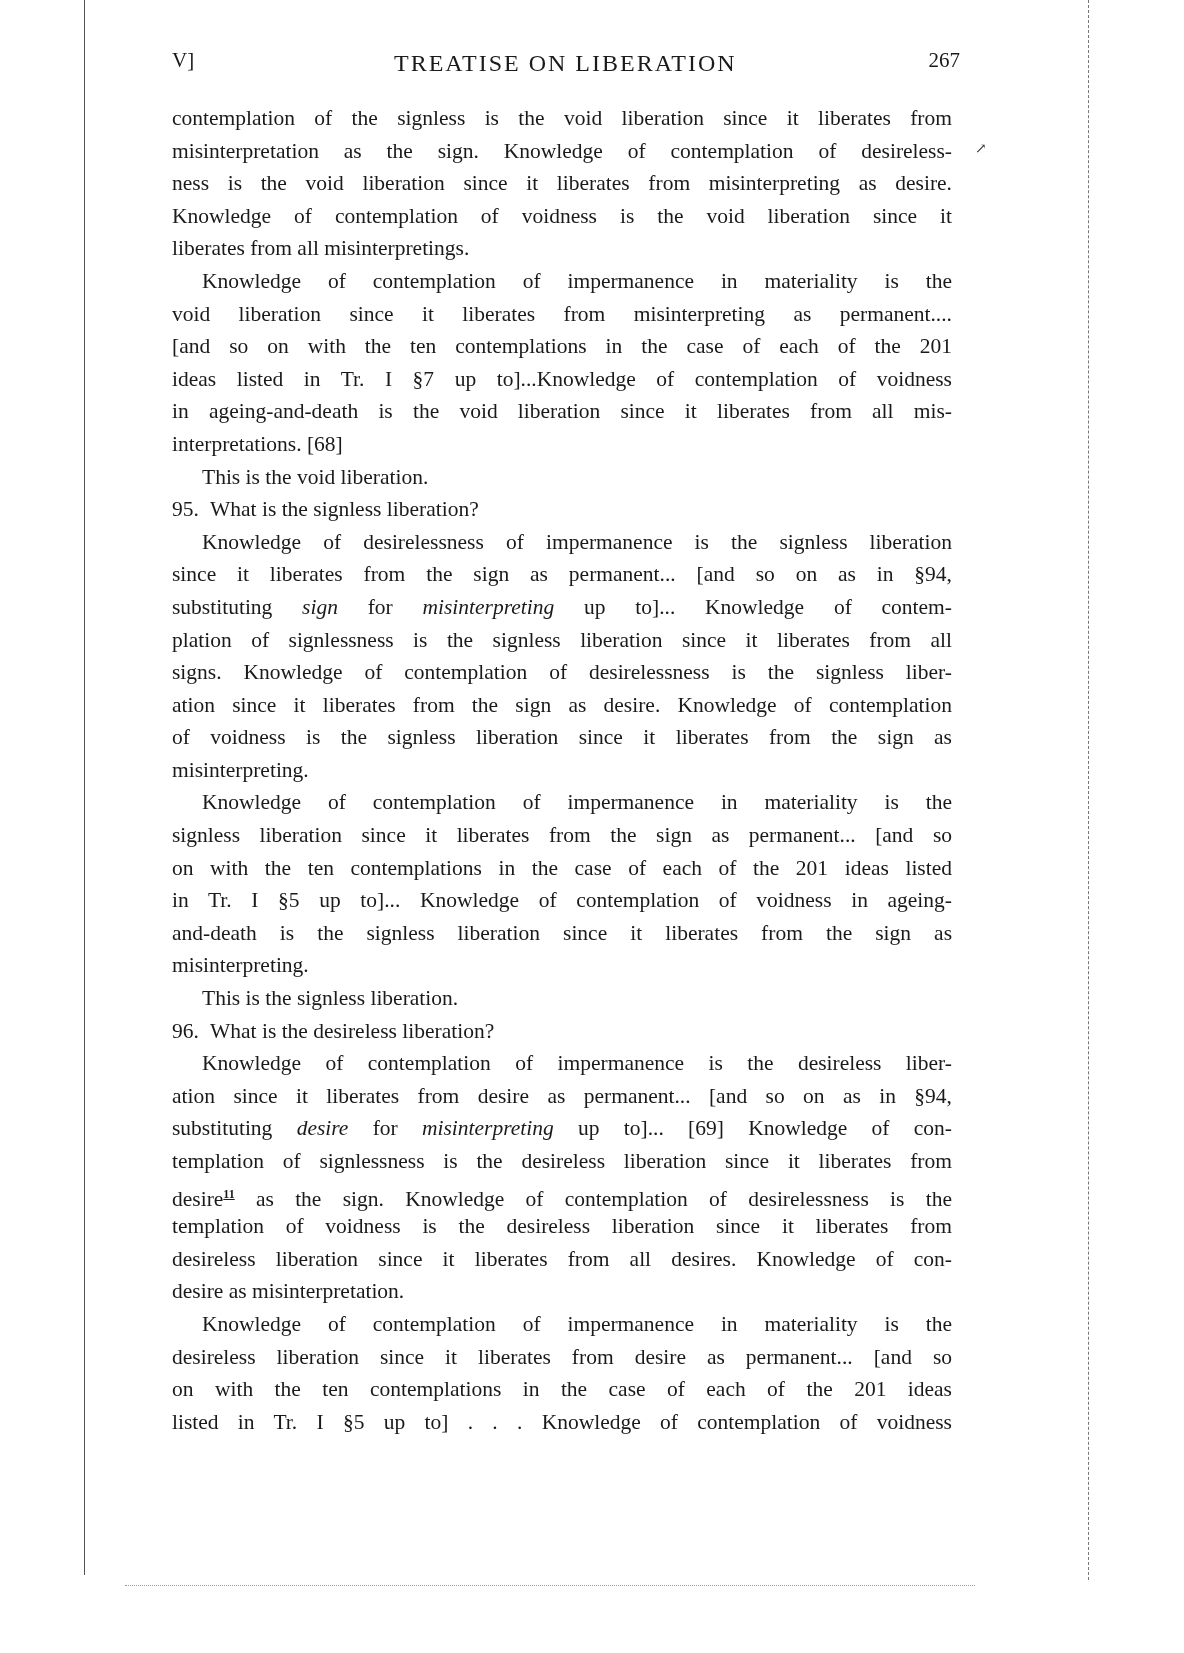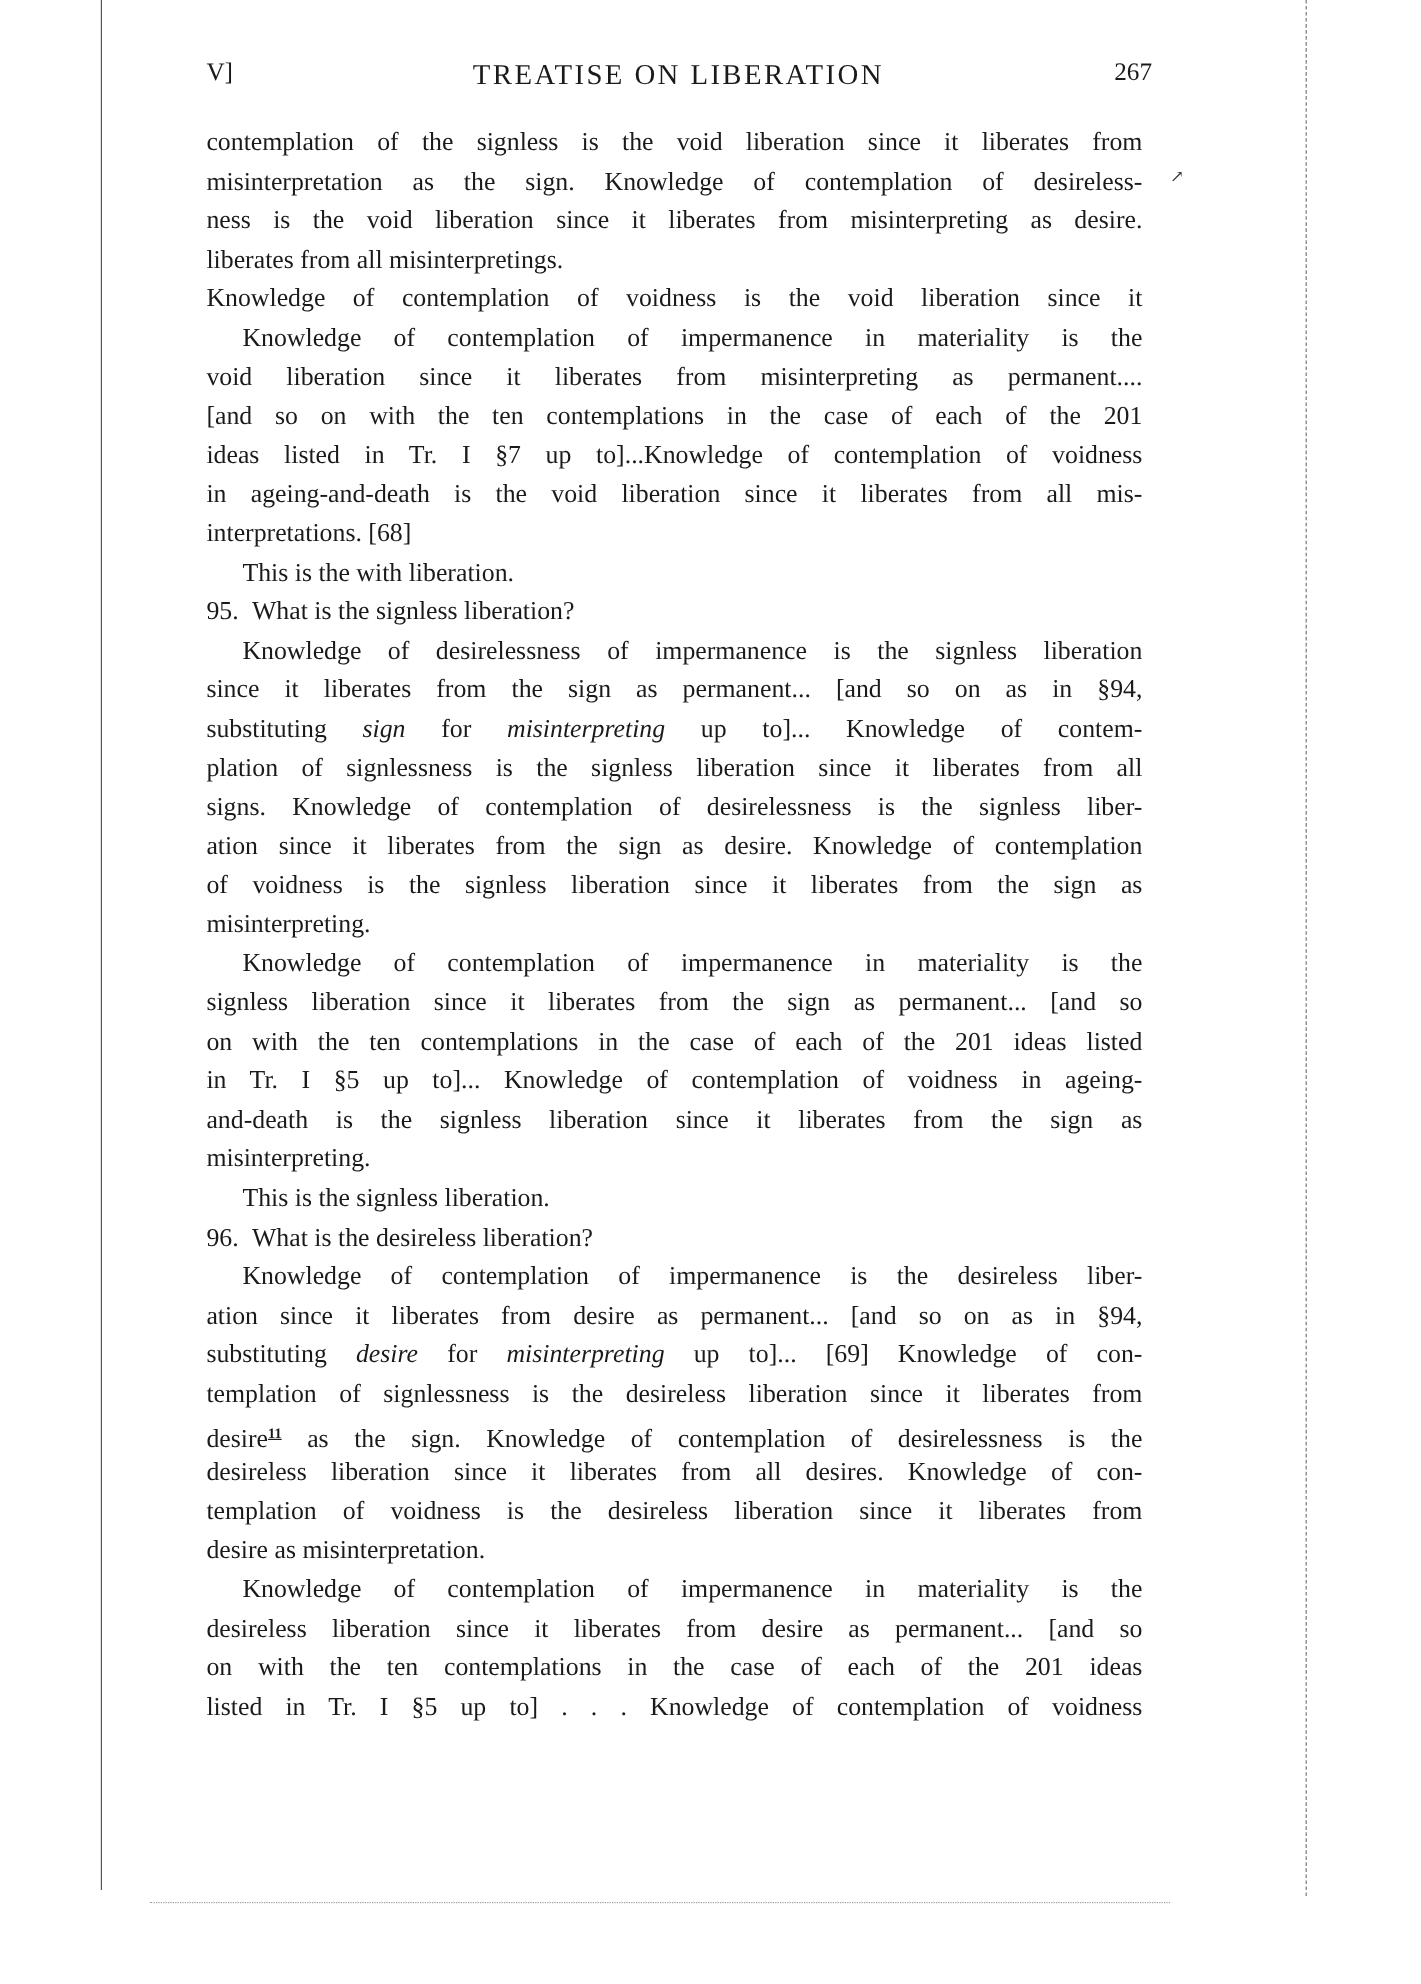--- a/index.html
+++ b/index.html
@@ -53,29 +53,29 @@
   <div class="header">
     <span class="chap">V]</span>
     <span class="title">TREATISE ON LIBERATION</span>
     <span class="pno">267</span>
   </div>
 
   <div class="body-text" id="body-text">
       <div class="line"><span>contemplation of the signless is the void liberation since it liberates from</span></div>
       <div class="line"><span>misinterpretation as the sign. Knowledge of contemplation of desireless-</span></div>
       <div class="line"><span>ness is the void liberation since it liberates from misinterpreting as desire.</span></div>
+      <div class="line"><span>Knowledge of contemplation of voidness is the void liberation since it</span></div>
       <div class="line last"><span>liberates from all misinterpretings.</span></div>
-      <div class="line"><span>Knowledge of contemplation of voidness is the void liberation since it</span></div>
       <div class="line indent"><span>Knowledge of contemplation of impermanence in materiality is the</span></div>
       <div class="line"><span>void liberation since it liberates from misinterpreting as permanent....</span></div>
       <div class="line"><span>[and so on with the ten contemplations in the case of each of the 201</span></div>
       <div class="line"><span>ideas listed in Tr. I §7 up to]...Knowledge of contemplation of voidness</span></div>
       <div class="line"><span>in ageing-and-death is the void liberation since it liberates from all mis-</span></div>
       <div class="line last"><span>interpretations. [68]</span></div>
-      <div class="line indent last"><span>This is the with liberation.</span></div>
+      <div class="line indent last"><span>This is the void liberation.</span></div>
       <div class="line q"><span class="num">95.</span><span>What is the signless liberation?</span></div>
       <div class="line indent"><span>Knowledge of desirelessness of impermanence is the signless liberation</span></div>
       <div class="line"><span>since it liberates from the sign as permanent... [and so on as in §94,</span></div>
       <div class="line"><span>substituting </span><span class="it">sign</span><span> for </span><span class="it">misinterpreting</span><span> up to]... Knowledge of contem-</span></div>
       <div class="line"><span>plation of signlessness is the signless liberation since it liberates from all</span></div>
       <div class="line"><span>signs. Knowledge of contemplation of desirelessness is the signless liber-</span></div>
       <div class="line"><span>ation since it liberates from the sign as desire. Knowledge of contemplation</span></div>
       <div class="line"><span>of voidness is the signless liberation since it liberates from the sign as</span></div>
       <div class="line last"><span>misinterpreting.</span></div>
       <div class="line indent"><span>Knowledge of contemplation of impermanence in materiality is the</span></div>
@@ -84,21 +84,21 @@
       <div class="line"><span>in Tr. I §5 up to]... Knowledge of contemplation of voidness in ageing-</span></div>
       <div class="line"><span>and-death is the signless liberation since it liberates from the sign as</span></div>
       <div class="line last"><span>misinterpreting.</span></div>
       <div class="line indent last"><span>This is the signless liberation.</span></div>
       <div class="line q"><span class="num">96.</span><span>What is the desireless liberation?</span></div>
       <div class="line indent"><span>Knowledge of contemplation of impermanence is the desireless liber-</span></div>
       <div class="line"><span>ation since it liberates from desire as permanent... [and so on as in §94,</span></div>
       <div class="line"><span>substituting </span><span class="it">desire</span><span> for </span><span class="it">misinterpreting</span><span> up to]... [69] Knowledge of con-</span></div>
       <div class="line"><span>templation of signlessness is the desireless liberation since it liberates from</span></div>
       <div class="line"><span>desire</span><sup>11</sup><span> as the sign. Knowledge of contemplation of desirelessness is the</span></div>
+      <div class="line"><span>templation of voidness is the desireless liberation since it liberates from</span></div>
       <div class="line"><span>desireless liberation since it liberates from all desires. Knowledge of con-</span></div>
-      <div class="line"><span>templation of voidness is the desireless liberation since it liberates from</span></div>
       <div class="line last"><span>desire as misinterpretation.</span></div>
       <div class="line indent"><span>Knowledge of contemplation of impermanence in materiality is the</span></div>
       <div class="line"><span>desireless liberation since it liberates from desire as permanent... [and so</span></div>
       <div class="line"><span>on with the ten contemplations in the case of each of the 201 ideas</span></div>
       <div class="line"><span>listed in Tr. I §5 up to] . . . Knowledge of contemplation of voidness</span></div>
     </div>
 </div>
 
 </body></html>

